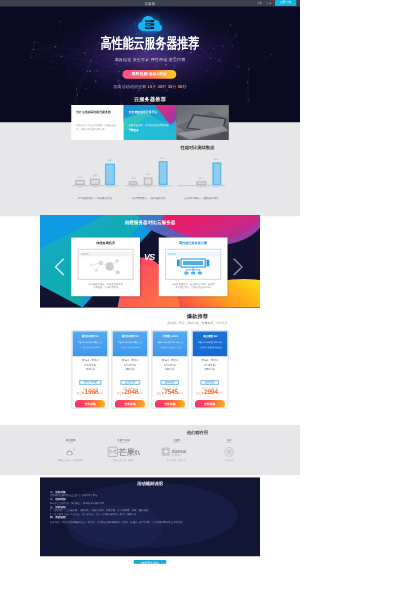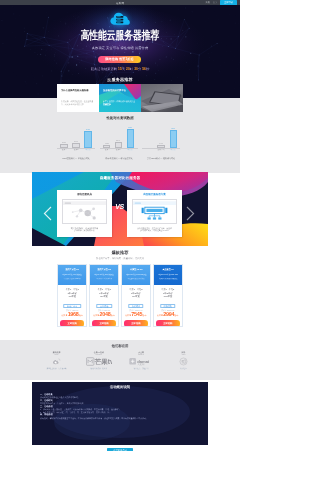--- a/index.html
+++ b/index.html
@@ -1,18 +1,18 @@
 <!DOCTYPE html>
 <html><head>
 <meta charset="utf-8">
 <style>
   html,body{margin:0;padding:0;}
   body{width:240px;height:480px;overflow:hidden;background:#fff;
        font-family:"Liberation Sans",sans-serif;}
-  .page{width:240px;height:451px;position:relative;overflow:hidden;background:#fff;}
+  .page{width:240px;height:451px;position:relative;overflow:hidden;background:#fff;padding-left:38px;}
   .abs{position:absolute;}
 
   
   .topbar{position:absolute;left:0;top:0;width:240px;height:5px;background:#3c4049;}
   .tb-title{position:absolute;left:50%;top:1.1px;transform:translateX(-50%);font-size:2.6px;color:#ced1d5;letter-spacing:.2px;}
   .tb-right{position:absolute;right:3px;top:0px;height:5px;display:flex;align-items:center;gap:3px;}
   .tb-link{font-size:2.2px;color:#9ea2a8;}
   .tb-btn{background:#15b0e4;color:#fff;font-size:2.2px;line-height:3.4px;padding:0.4px 4px;border-radius:0.6px;}
 
   

